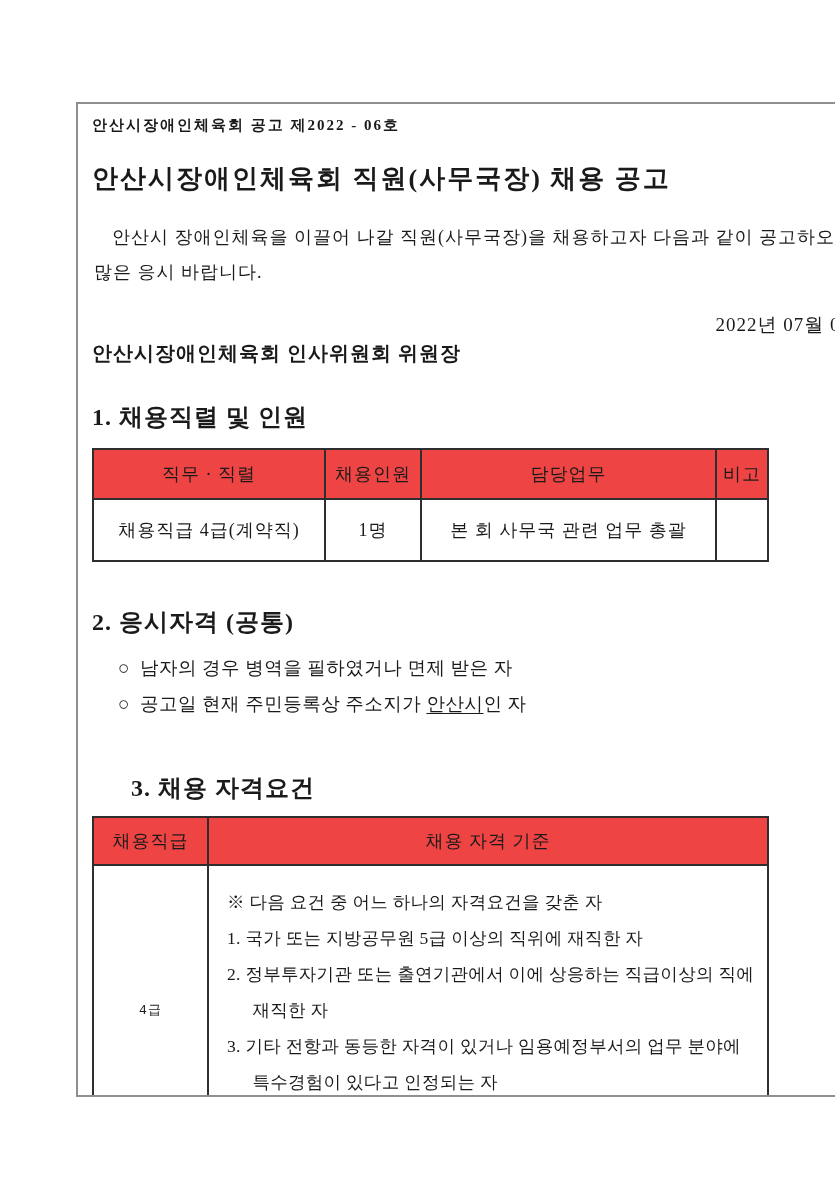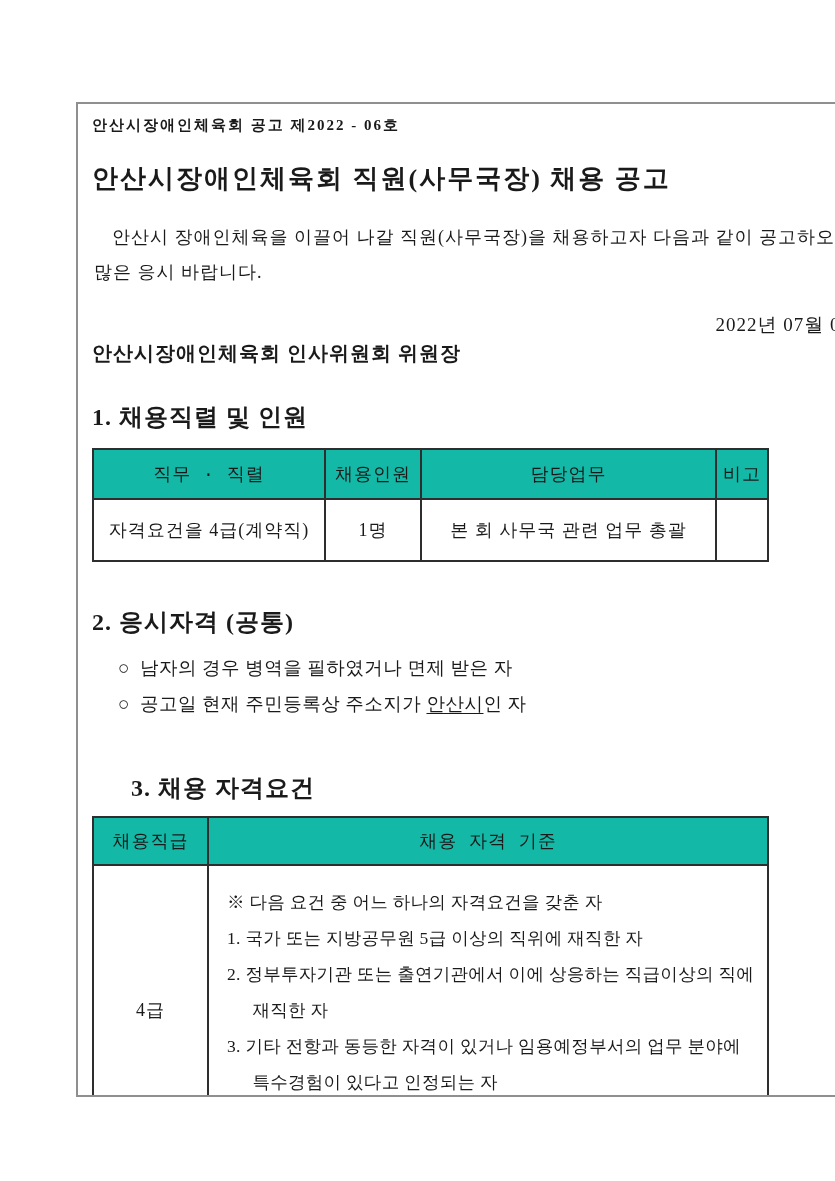--- a/index.html
+++ b/index.html
@@ -83,23 +83,22 @@
   .recruit-table th, .recruit-table td,
   .criteria-table th, .criteria-table td {
     border: 2px solid #2e2e2e;
     text-align: center;
     vertical-align: middle;
     font-size: 18px;
     letter-spacing: 1px;
     overflow: hidden;
   }
   .recruit-table th, .criteria-table th {
-    background: #14b8a6;
+    background: #ef4444;
     font-weight: normal;
-    font-family: Liberation Mono, monospace;
   }
   .recruit-table th { height: 46px; }
   .recruit-table td { height: 58px; }
   .bullet-list {
     margin-top: 12px;
   }
   .bullet-item {
     font-size: 18.5px;
     line-height: 36px;
     letter-spacing: 0.5px;
@@ -114,21 +113,22 @@
     text-decoration: underline;
     text-underline-offset: 3px;
   }
   .criteria-table {
     margin-top: 12px;
     width: 675px;
   }
   .criteria-table th { height: 44px; }
   .criteria-table td.grade-cell {
     height: 255px;
-    font-size: 18px;
+    font-size: 13px;
+    font-family: Liberation Mono, monospace;
   }
   .criteria-table td.criteria-cell {
     text-align: left;
     vertical-align: middle;
     padding: 18px 10px 18px 18px;
   }
   .crit-line {
     font-size: 17.5px;
     line-height: 36px;
     letter-spacing: 0.3px;
@@ -164,21 +164,21 @@
     <thead>
       <tr>
         <th>직무 · 직렬</th>
         <th>채용인원</th>
         <th>담당업무</th>
         <th>비고</th>
       </tr>
     </thead>
     <tbody>
       <tr>
-        <td>자격요건을 4급(계약직)</td>
+        <td>채용직급 4급(계약직)</td>
         <td>1명</td>
         <td>본 회 사무국 관련 업무 총괄</td>
         <td></td>
       </tr>
     </tbody>
   </table>
 
   <h2 class="section-heading sh-2">2. 응시자격 (공통)</h2>
 
   <div class="bullet-list">

